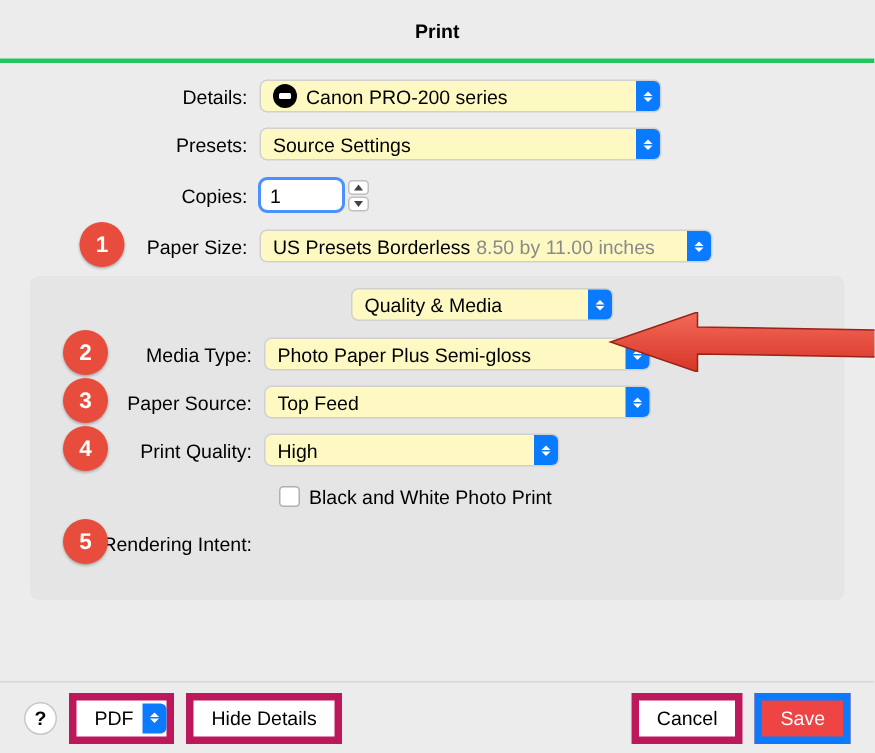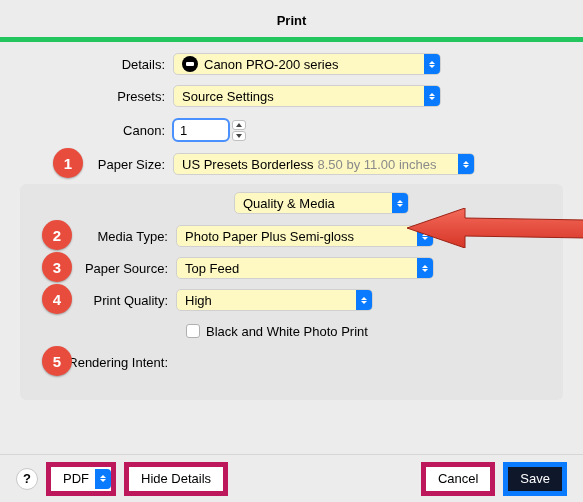--- a/index.html
+++ b/index.html
@@ -13,21 +13,21 @@
     height: 502px;
     position: relative;
     overflow: hidden;
   }
   .titlebar {
     height: 42px;
     line-height: 42px;
     text-align: center;
     font-weight: 600;
     background: #ececec;
-    border-bottom: 5px solid #22c55e;
+    border-bottom: 3px solid #22c55e;
   }
   .content {
     padding: 10px 20px 0 20px;
   }
   .row {
     display: flex;
     align-items: center;
     margin-bottom: 8px;
     min-height: 24px;
   }
@@ -212,21 +212,21 @@
     border-radius: 0;
     height: 34px;
     padding: 0 12px;
     font-size: 13px;
     font-family: inherit;
     display: inline-flex;
     align-items: center;
     cursor: default;
   }
   .btn.primary {
-    background: #0f172a;
+    background: #ef4444;
     color: #fff;
     border-color: #0a7aff;
   }
   .btn.pdf {
     padding-right: 0;
   }
   .btn.pdf .sel-arrows {
     width: 16px;
     height: 20px;
     margin-left: 6px;
@@ -267,21 +267,21 @@
 
   <div class="row">
     <div class="label">Presets:</div>
     <div class="select" style="width:268px">
       <span class="sel-text">Source Settings</span>
       <span class="sel-arrows"></span>
     </div>
   </div>
 
   <div class="row" style="margin-top:10px">
-    <div class="label">Canon:</div>
+    <div class="label">Copies:</div>
     <div class="copies-wrap">
       <input class="text-input" type="text" value="1" style="">
       <div class="stepper">
         <div class="stp up"></div>
         <div class="stp dn"></div>
       </div>
     </div>
   </div>
 
   <div class="row" style="margin-top:10px; position:relative">

